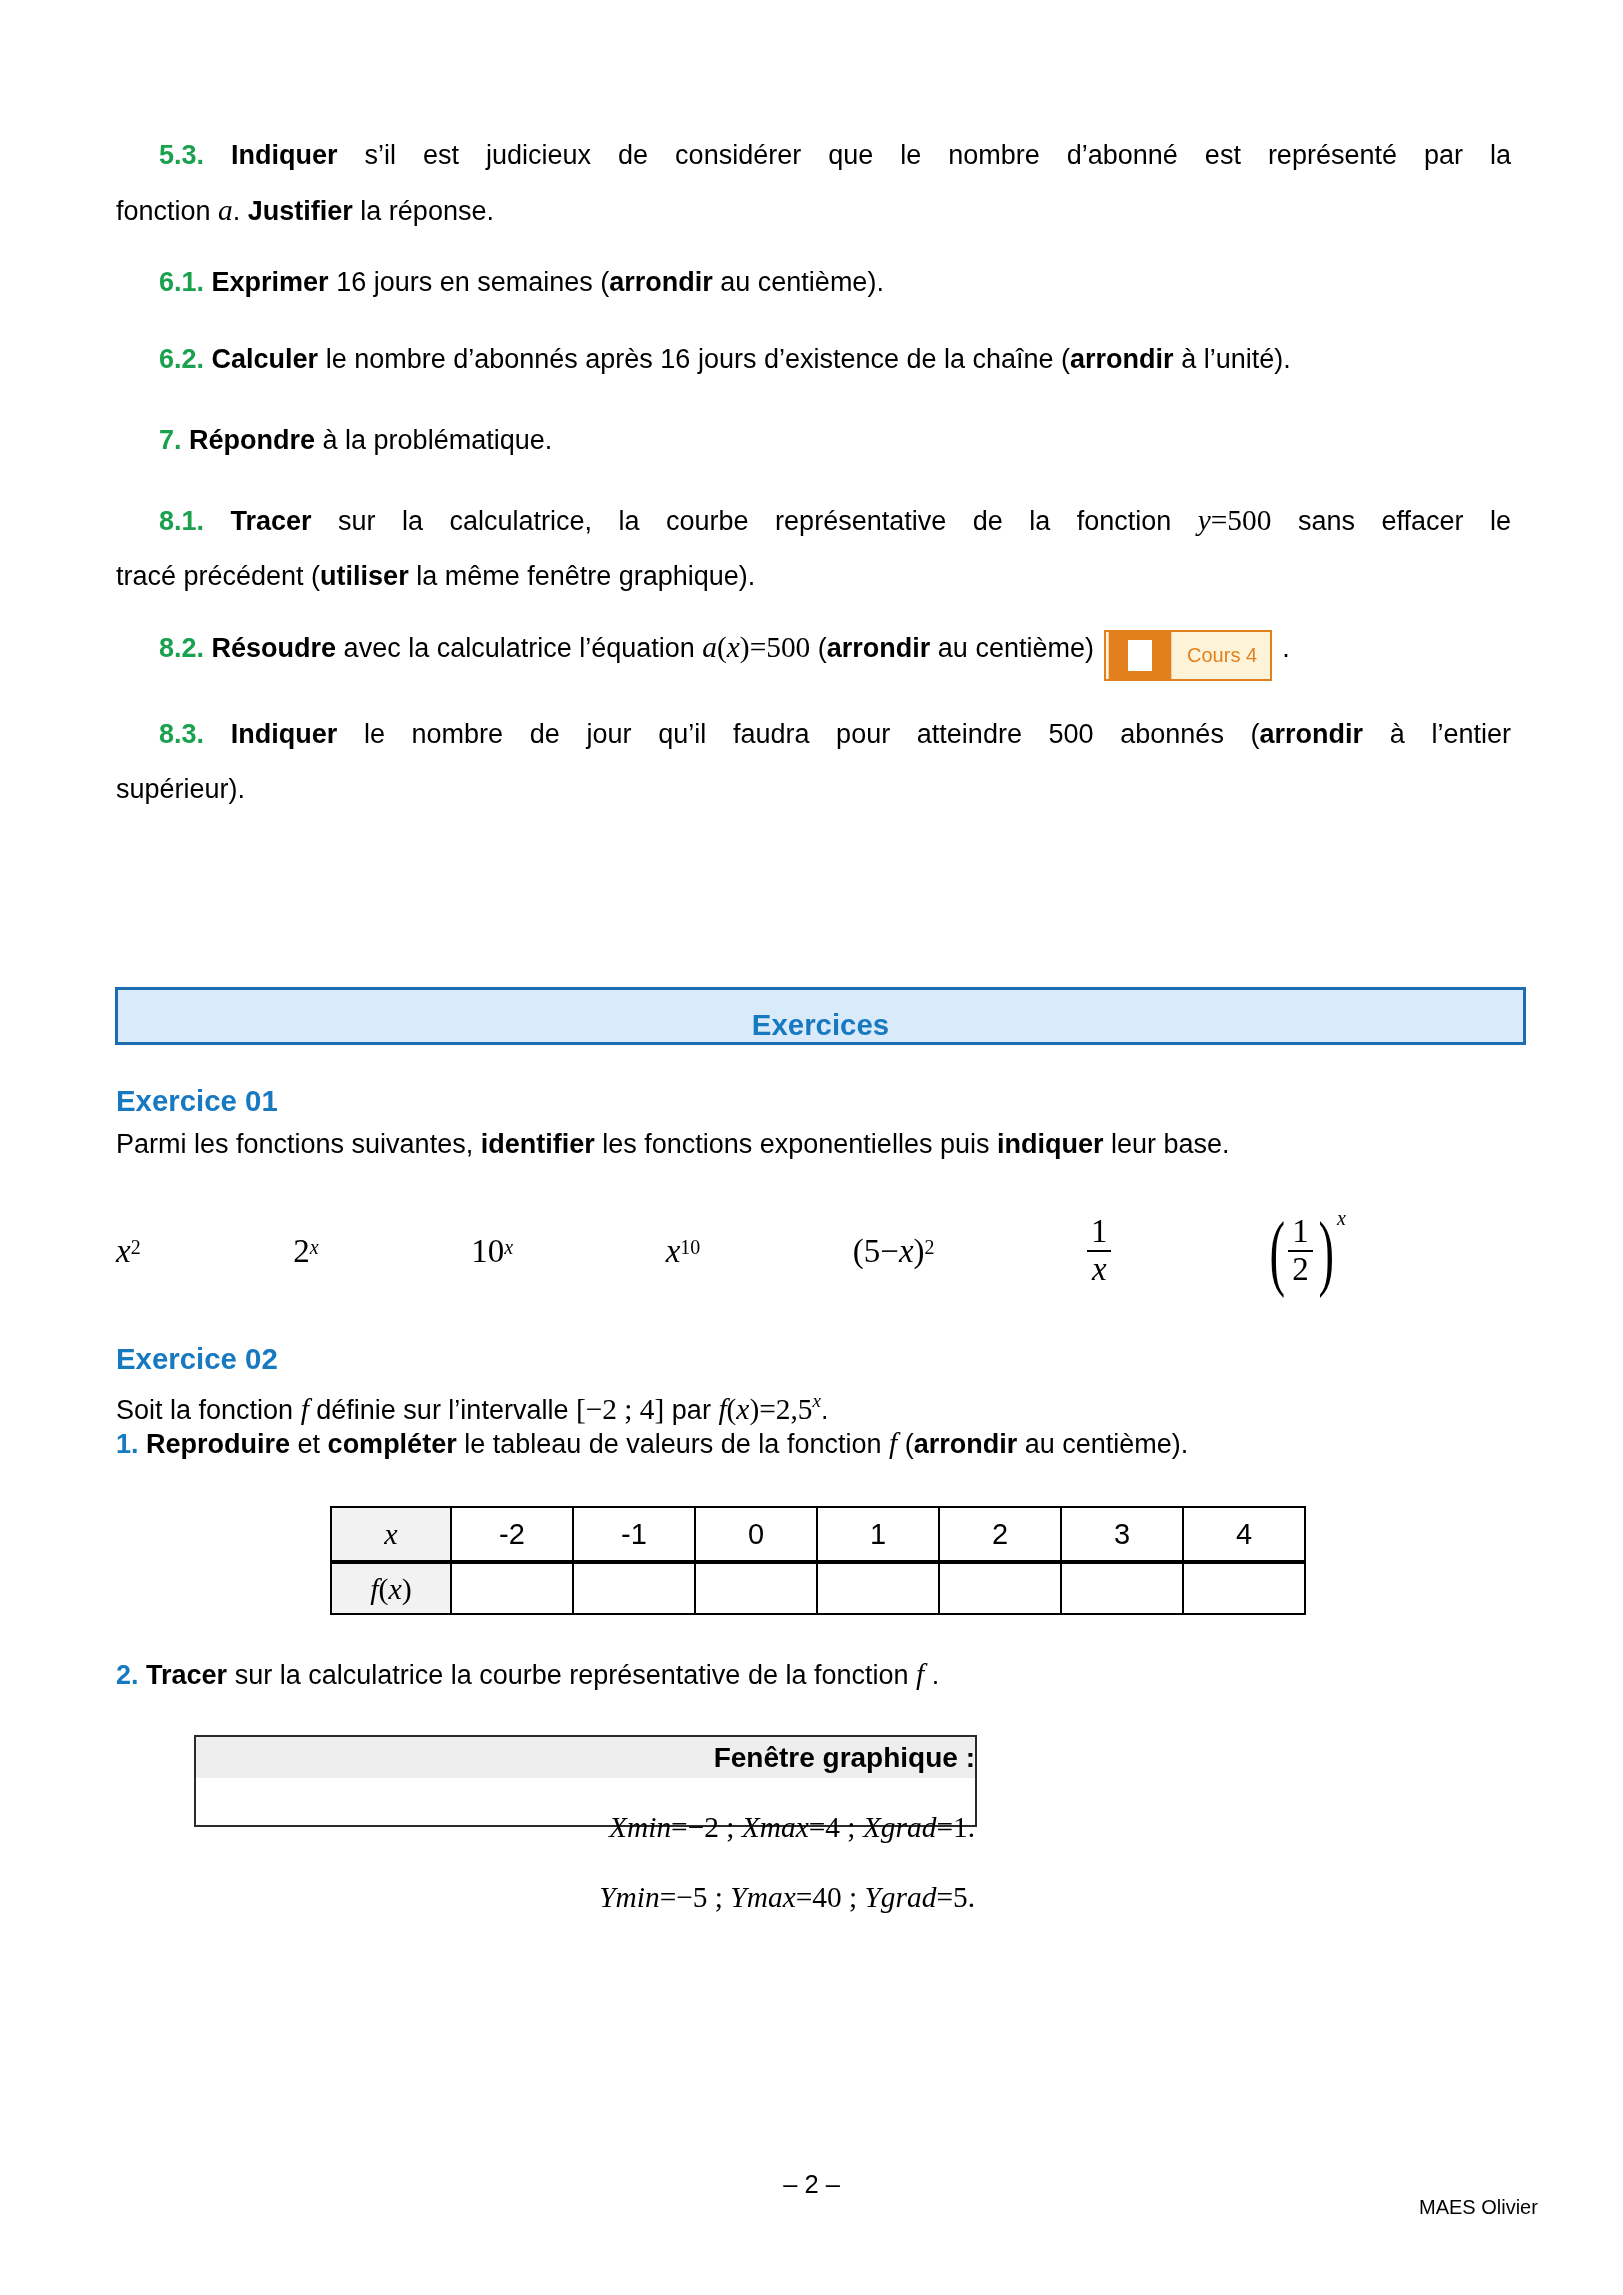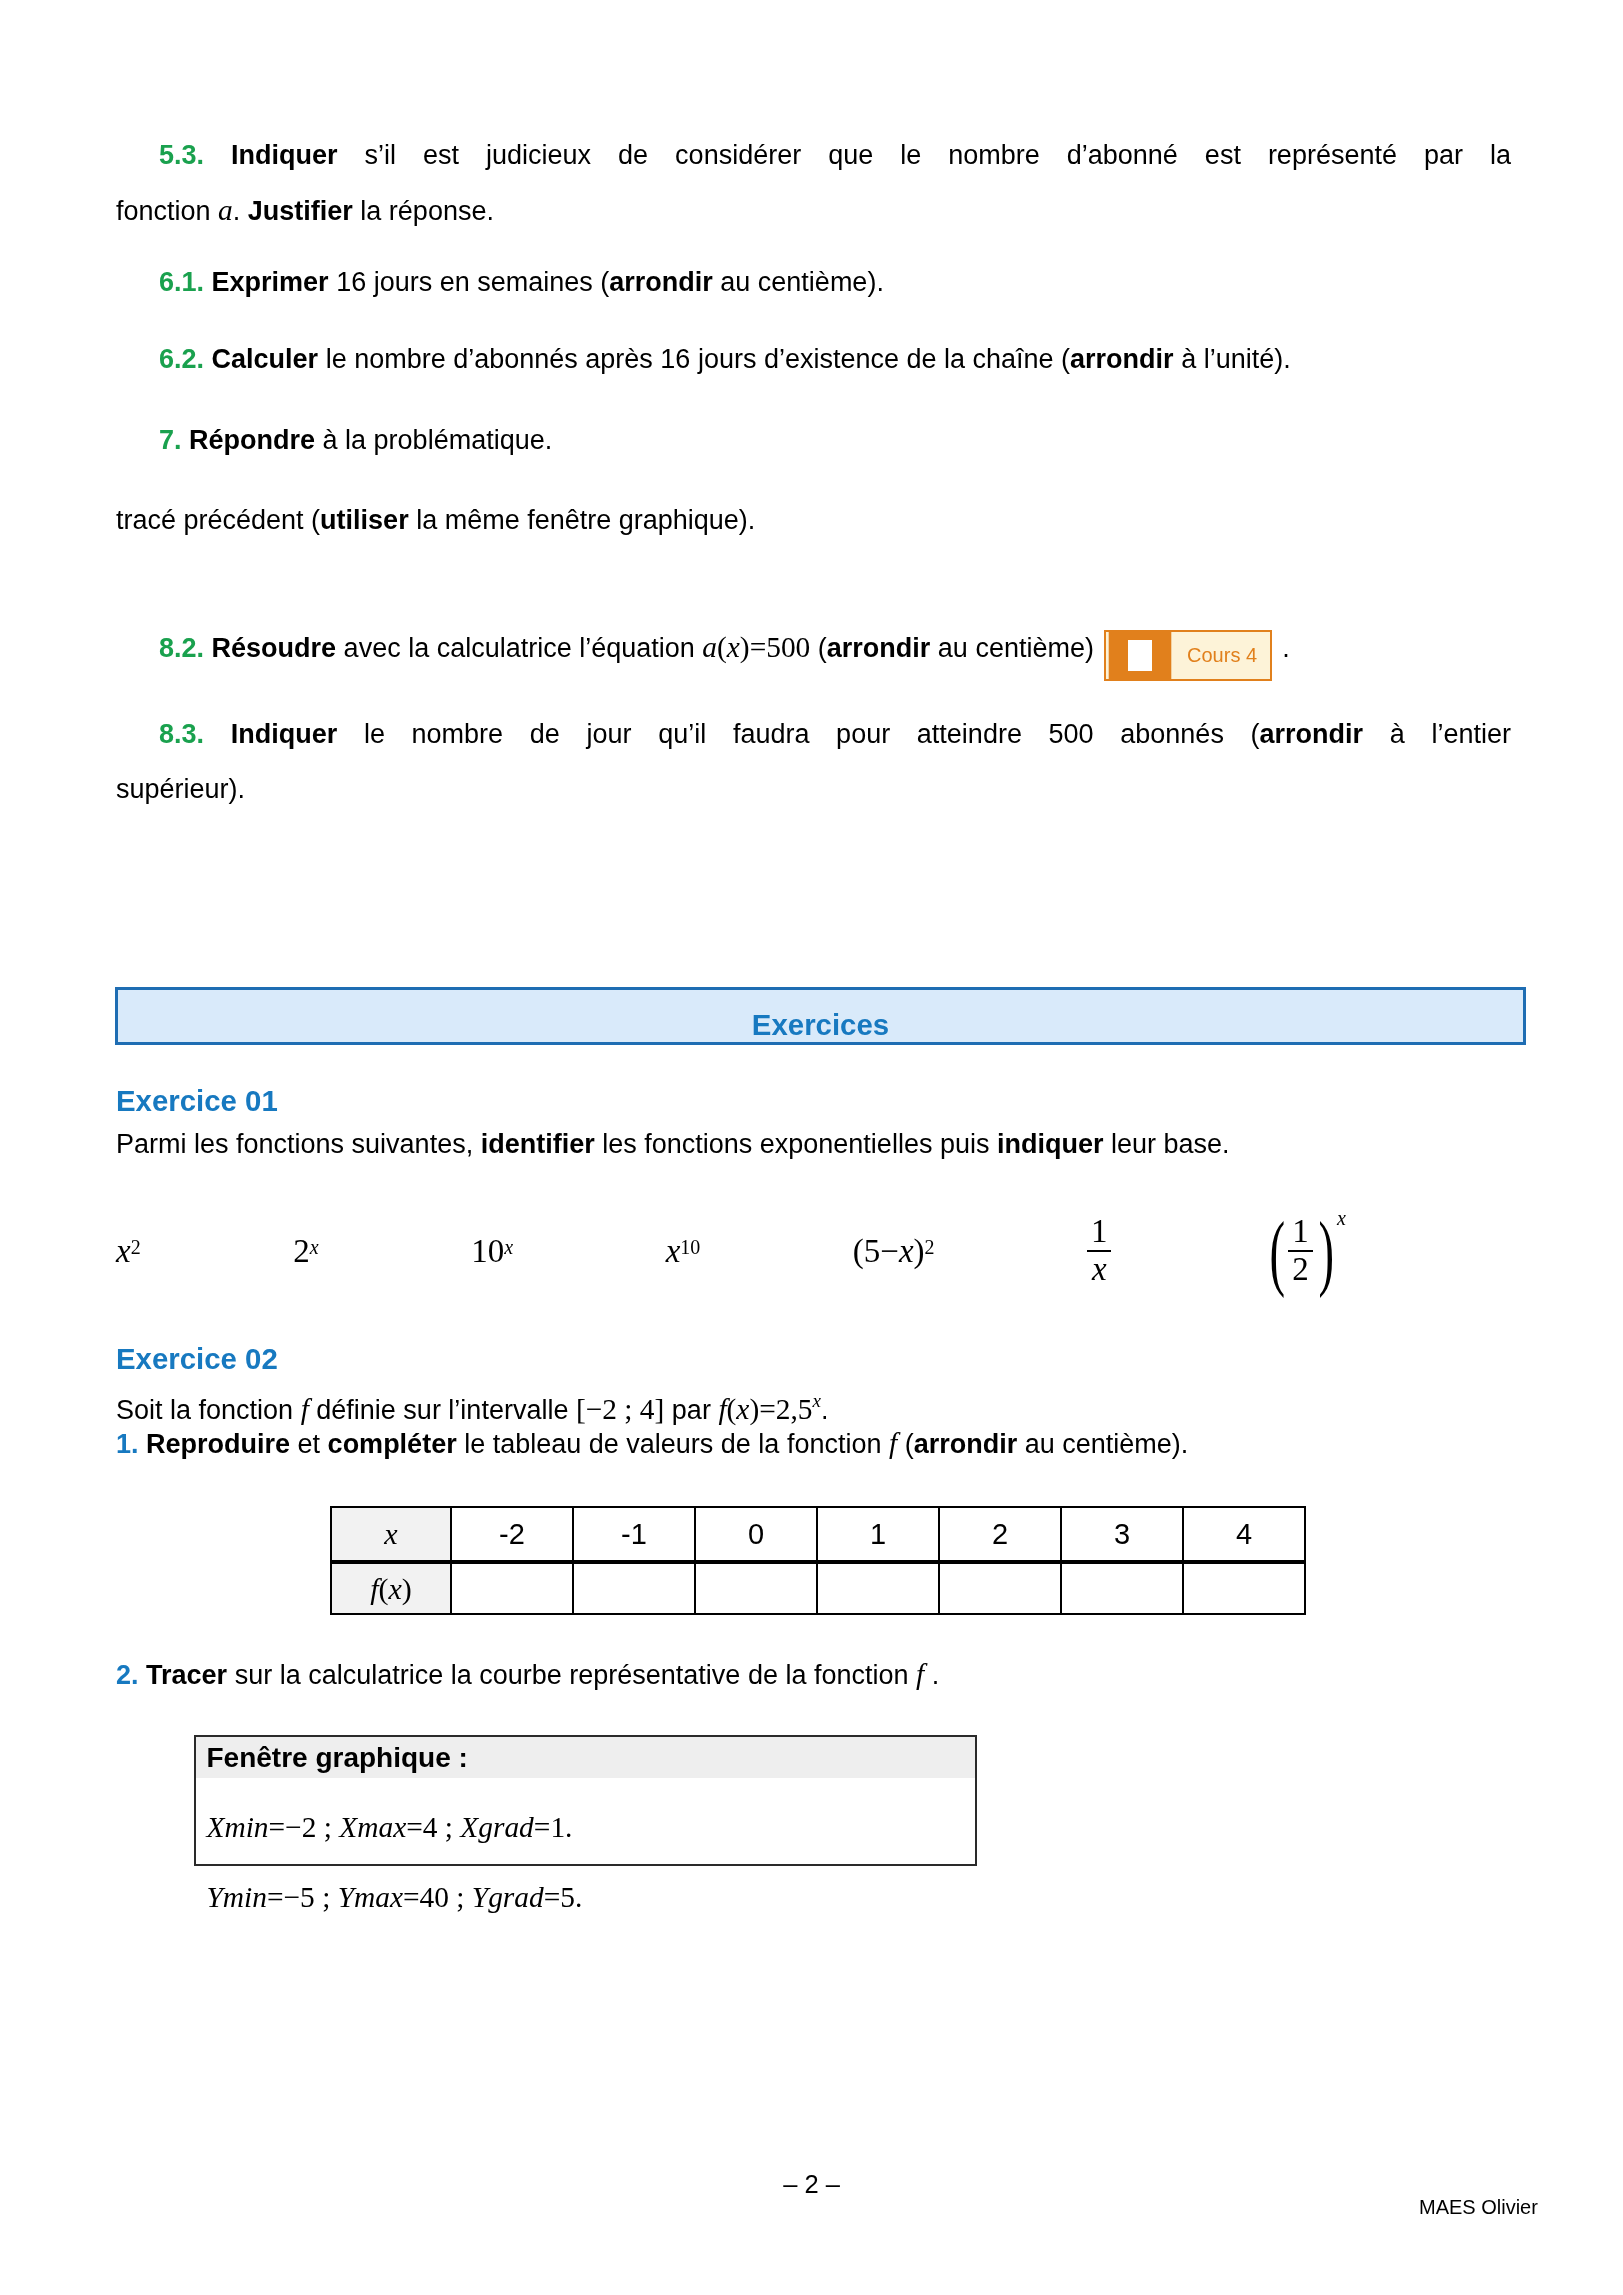--- a/index.html
+++ b/index.html
@@ -44,22 +44,22 @@
   .pfrac-exp{font-size:20px;align-self:flex-start;margin-top:-1.3px;}
   
   .vtable{position:absolute;left:330px;top:1506px;border-collapse:collapse;}
   .vtable td{border:2px solid #000;box-sizing:border-box;}
   .vtable tr:first-child td{height:55px;border-bottom:4.6px solid #000;}
   .vtable tr:last-child td{height:52px;}
   .vtable .lab{width:120px;background:#f2f2f2;text-align:center;
     font-family:"Liberation Serif","DejaVu Serif",serif;font-size:30px;font-weight:400;}
   .vtable .val{width:122px;text-align:center;font-size:29px;}
   
-  .fbox{position:absolute;left:194px;top:1735px;width:783px;height:131px;box-sizing:border-box;
-    border:2px solid #2a2a2a;background:#fff;}
+  .fbox{position:absolute;left:194px;top:1735px;width:783px;height:92px;box-sizing:border-box;
+    border:2px solid #2a2a2a;background:#fff;text-align:right;}
   .fhead{background:#eeeeee;font-weight:700;font-size:28px;height:41px;line-height:41px;padding-left:10.5px;}
   .fline{font-family:"Liberation Serif","DejaVu Serif",serif;font-size:29.4px;line-height:42px;padding-left:10.5px;margin-top:28px;}
   
   .pagenum{position:absolute;top:2170px;left:0;width:100%;text-align:center;font-size:25.5px;}
   .author{position:absolute;top:2196px;left:1419px;font-size:20px;}
 </style>
 </head>
 <body style="--green: #1aa14e; --blue: #1779c0; --banner-bg: #d9eafa; --banner-border: #1e6db3; --orange: #e1801c; --cream: #fdf3d8;">
 
 <div class="para" style="top:128px">
@@ -69,20 +69,21 @@
 <div class="para" style="top:255px">
     <div class="tline"><span class="s-g">6.1.</span><span class="s-r"> </span><span class="s-b">Exprimer</span><span class="s-r"> 16 jours en semaines (</span><span class="s-b">arrondir</span><span class="s-r"> au centième).</span></div>
   </div>
 <div class="para" style="top:332px">
     <div class="tline"><span class="s-g">6.2.</span><span class="s-r"> </span><span class="s-b">Calculer</span><span class="s-r"> le nombre d’abonnés après 16 jours d’existence de la chaîne (</span><span class="s-b">arrondir</span><span class="s-r"> à l’unité).</span></div>
   </div>
 <div class="para" style="top:413px">
     <div class="tline"><span class="s-g">7.</span><span class="s-r"> </span><span class="s-b">Répondre</span><span class="s-r"> à la problématique.</span></div>
   </div>
 <div class="para" style="top:493px">
+    <div class="tline just"><span class="s-g">8.1.</span><span class="s-r"> </span><span class="s-b">Tracer</span><span class="s-r"> sur la calculatrice, la courbe représentative de la fonction </span><span class="s-m"><i>y</i>=500</span><span class="s-r"> sans effacer le</span></div>
     <div class="tline"><span class="s-r">tracé précédent (</span><span class="s-b">utiliser</span><span class="s-r"> la même fenêtre graphique).</span></div>
   </div>
 <div class="para" style="top:620px">
     <div class="tline"><span class="s-g">8.2.</span><span class="s-r"> </span><span class="s-b">Résoudre</span><span class="s-r"> avec la calculatrice l’équation </span><span class="s-m"><i>a</i>(<i>x</i>)=500</span><span class="s-r"> (</span><span class="s-b">arrondir</span><span class="s-r"> au centième) </span><span class="cours-btn">
         <span class="cours-icon">
           <span class="doc"><span class="doc-inner"></span></span>
         </span>
         <span class="cours-label">Cours 4</span>
       </span><span class="s-r"> .</span></div>
   </div>

